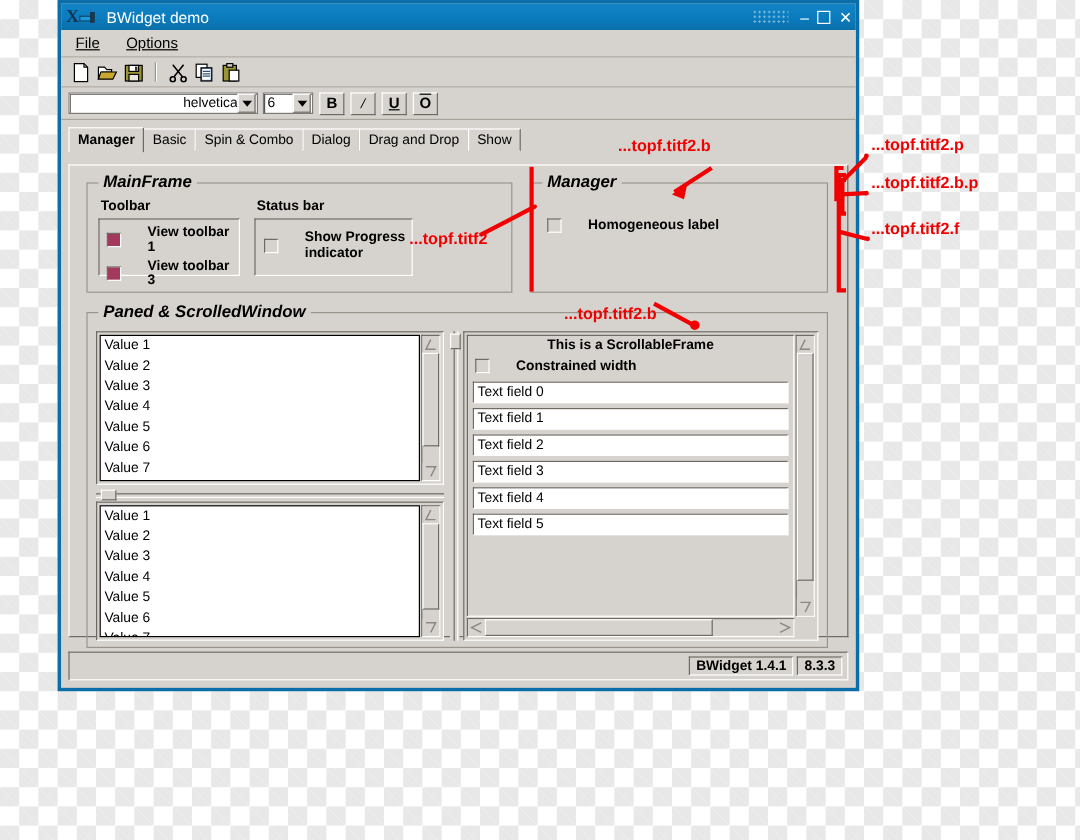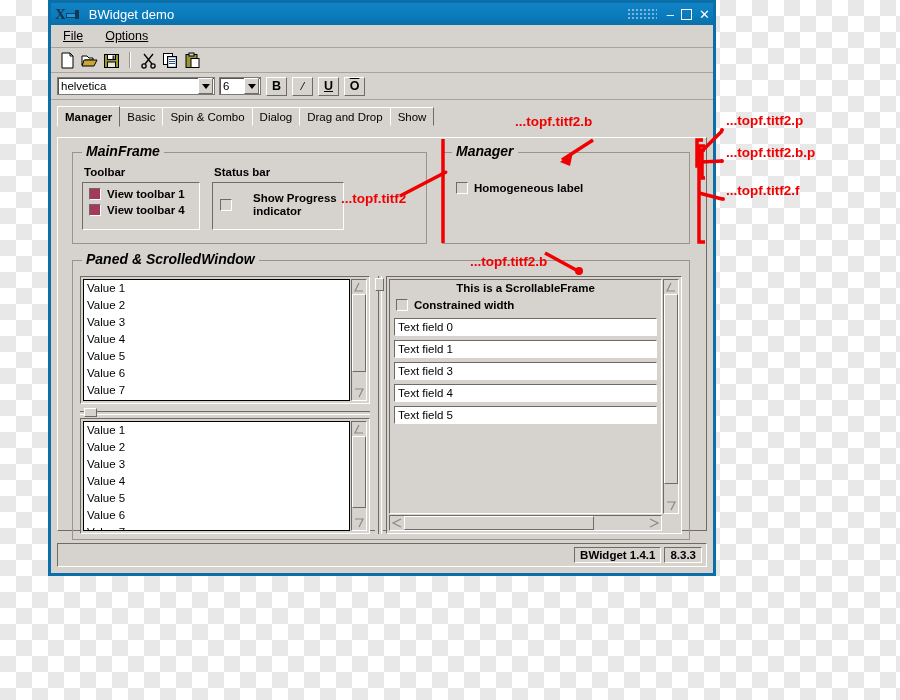--- a/index.html
+++ b/index.html
@@ -137,21 +137,21 @@
   .combo .arrow {
     width: 15px; height: 16px;
     background: #d6d3ce;
     border: 1px solid;
     border-color: #ffffff #6f6a64 #6f6a64 #ffffff;
     display:flex; align-items:center; justify-content:center;
     margin-right: 1px;
     box-sizing: border-box;
   }
   .tri-d { width:0;height:0;border-left:4px solid transparent;border-right:4px solid transparent;border-top:5px solid #000; }
-  .fontcombo { width: 158px; }
+  .fontcombo { width: 158px; text-align: right; }
   .sizecombo { width: 42px; }
   .fmtbtn {
     width: 21px; height: 19px;
     background: #d6d3ce;
     border: 1px solid;
     border-color: #ffffff #6f6a64 #6f6a64 #ffffff;
     display:flex;align-items:center;justify-content:center;
     font-size: 12.5px; font-weight: bold; color:#000;
     box-sizing: border-box;
     margin-left: 1px;
@@ -221,21 +221,21 @@
     white-space: nowrap;
   }
   .lbl { font-size: 11.5px; font-weight: bold; color:#000; }
 
   .sunkenbox {
     border: 1px solid;
     border-color: #6f6a64 #ffffff #ffffff #6f6a64;
     background: #d6d3ce;
     box-sizing: border-box;
   }
-  .chkrow { display:flex; align-items:center; gap:6px; }
+  .chkrow { display:flex; align-items:center; gap:22px; }
   .chk {
     width: 12px; height: 12px;
     background: #d6d3ce;
     border: 1px solid;
     border-color: #6f6a64 #ffffff #ffffff #6f6a64;
     box-sizing: border-box;
     flex: none;
   }
   .chk.on { background: #a33a5e; border-color:#6f6a64 #ffffff #ffffff #6f6a64; }
   .chk.on:after { content:""; display:block; width:100%; height:100%; background:#a33a5e; }
@@ -492,28 +492,28 @@
           <span class="lbl" style="position:absolute;left:12px;top:14px;">Toolbar</span>
           <span class="lbl" style="position:absolute;left:142px;top:14px;">Status bar</span>
 
           <div class="sunkenbox" style="position:absolute;left:10px;top:30px;width:118px;height:48px;padding:5px 0 0 6px;">
             <div class="chkrow" style="margin-bottom:4px;">
               <span class="chk on"></span>
               <span class="chklabel">View toolbar 1</span>
             </div>
             <div class="chkrow">
               <span class="chk on"></span>
-              <span class="chklabel">View toolbar 4</span>
+              <span class="chklabel">View toolbar 3</span>
             </div>
           </div>
 
           <div class="sunkenbox" style="position:absolute;left:140px;top:30px;width:132px;height:48px;">
             <div class="chkrow" style="padding:9px 0 0 7px; align-items:center;">
               <span class="chk"></span>
-              <span class="chklabel" style="line-height:13px; white-space:normal; width:86px;margin-left:15px;">Show Progress indicator</span>
+              <span class="chklabel" style="line-height:13px; white-space:normal; width:86px;">Show Progress indicator</span>
             </div>
           </div>
         </div>
 
         <div class="grp" style="left:384px; top:14px; width:248px; height:92px;">
           <div class="gbox"></div>
           <span class="glabel">Manager</span>
           <div class="chkrow" style="position:absolute;left:14px;top:30px;">
             <span class="chk"></span>
             <span class="chklabel">Homogeneous label</span>
@@ -589,20 +589,23 @@
               <div class="sftitle">This is a ScrollableFrame</div>
               <div class="chkrow" style="padding:5px 0 3px 6px;">
                 <span class="chk"></span>
                 <span class="chklabel">Constrained width</span>
               </div>
               <div class="entryslot">
                   <div class="entry">Text field 0</div>
                 </div>
               <div class="entryslot">
                   <div class="entry">Text field 1</div>
+                </div>
+              <div class="entryslot">
+                  <div class="entry">Text field 2</div>
                 </div>
               <div class="entryslot">
                   <div class="entry">Text field 3</div>
                 </div>
               <div class="entryslot">
                   <div class="entry">Text field 4</div>
                 </div>
               <div class="entryslot">
                   <div class="entry">Text field 5</div>
                 </div>

